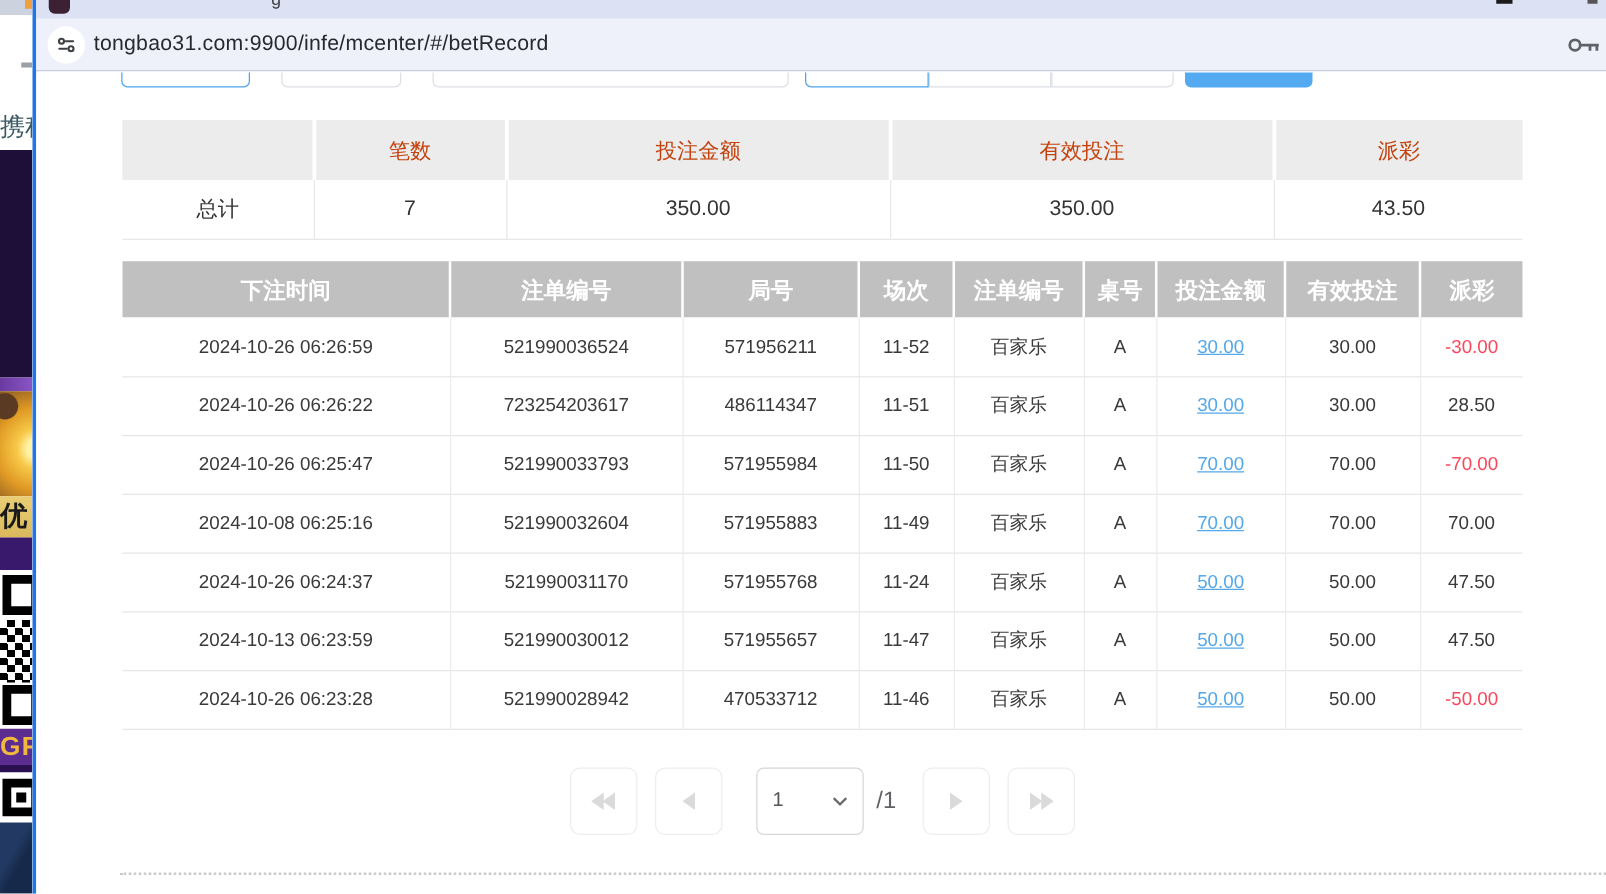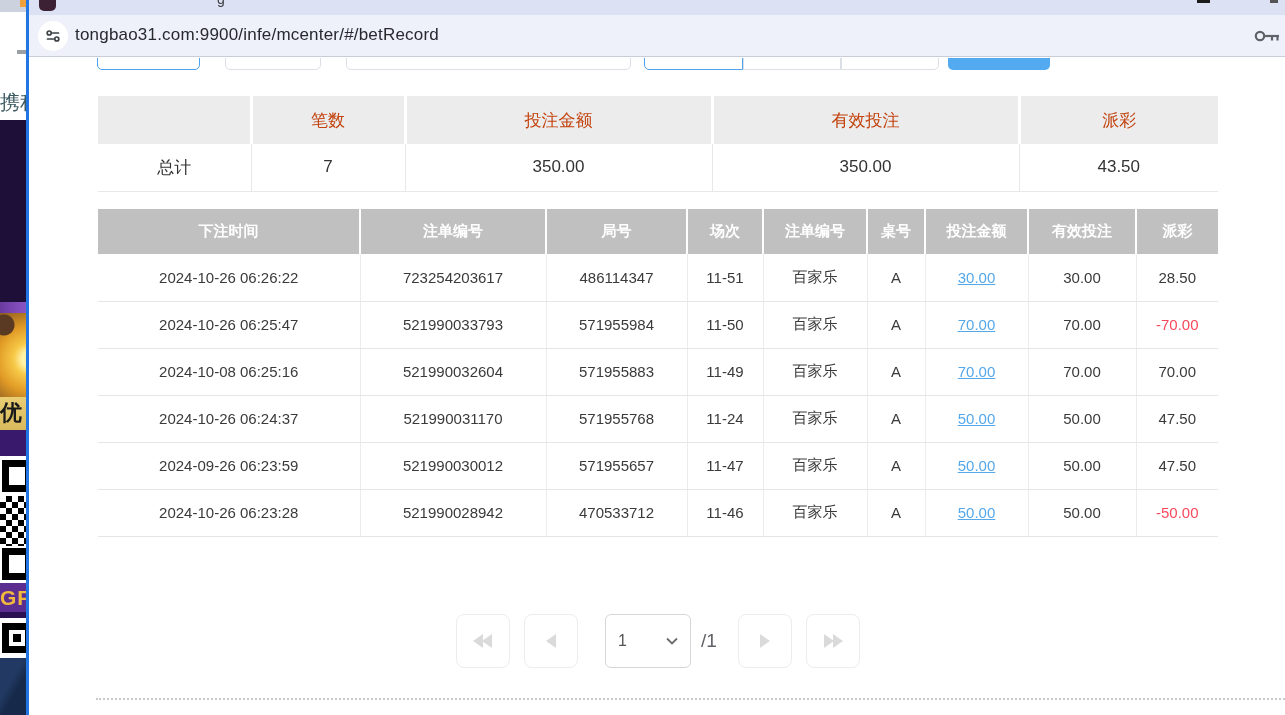--- a/index.html
+++ b/index.html
@@ -69,21 +69,21 @@
   .summary { position:absolute; top:38px; left:69px; width:1120px; border-collapse:collapse; table-layout:fixed; }
   .summary th { height:48px; background:#ececec; font-size:17px; font-weight:normal; color:#c2410c;
     border-right:3px solid #fff; }
   .summary th:last-child { border-right:none; }
   .summary td { height:47px; background:#fff; font-size:17px; color:#333; text-align:center;
     border-right:1px solid #e8e8e8; border-bottom:1px solid #e8e8e8; }
   .summary td:last-child { border-right:none; }
 
   
   .bets { position:absolute; top:151px; left:69px; width:1120px; border-collapse:collapse; table-layout:fixed; }
-  .bets th { height:45px; background:#c0c0c0; color:#fff; font-size:15px; font-weight:bold;
+  .bets th { height:45px; background:#c0c0c0; color:#fff; font-size:18px; font-weight:bold;
     border-right:2px solid #fff; }
   .bets th:last-child { border-right:none; }
   .bets td { height:47px; background:#fff; font-size:15px; color:#3a3a3a; text-align:center;
     border-right:1px solid #ececec; border-bottom:1px solid #e6e6e6; }
   .bets td:last-child { border-right:none; }
   .bets td.neg { color:#f8485c; }
   .amt-link { color:#55a8ea; text-decoration:underline; cursor:pointer; }
 
   
   .pager { position:absolute; top:556px; left:69px; width:1120px; height:54px;
@@ -214,20 +214,31 @@
             <th>场次</th>
             <th>注单编号</th>
             <th>桌号</th>
             <th>投注金额</th>
             <th>有效投注</th>
             <th>派彩</th>
           </tr>
         </thead>
         <tbody>
             <tr>
+              <td>2024-10-26 06:26:59</td>
+              <td>521990036524</td>
+              <td>571956211</td>
+              <td>11-52</td>
+              <td>百家乐</td>
+              <td>A</td>
+              <td><a class="amt-link">30.00</a></td>
+              <td>30.00</td>
+              <td class="neg">-30.00</td>
+            </tr>
+            <tr>
               <td>2024-10-26 06:26:22</td>
               <td>723254203617</td>
               <td>486114347</td>
               <td>11-51</td>
               <td>百家乐</td>
               <td>A</td>
               <td><a class="amt-link">30.00</a></td>
               <td>30.00</td>
               <td>28.50</td>
             </tr>
@@ -258,21 +269,21 @@
               <td>521990031170</td>
               <td>571955768</td>
               <td>11-24</td>
               <td>百家乐</td>
               <td>A</td>
               <td><a class="amt-link">50.00</a></td>
               <td>50.00</td>
               <td>47.50</td>
             </tr>
             <tr>
-              <td>2024-09-26 06:23:59</td>
+              <td>2024-10-13 06:23:59</td>
               <td>521990030012</td>
               <td>571955657</td>
               <td>11-47</td>
               <td>百家乐</td>
               <td>A</td>
               <td><a class="amt-link">50.00</a></td>
               <td>50.00</td>
               <td>47.50</td>
             </tr>
             <tr>

